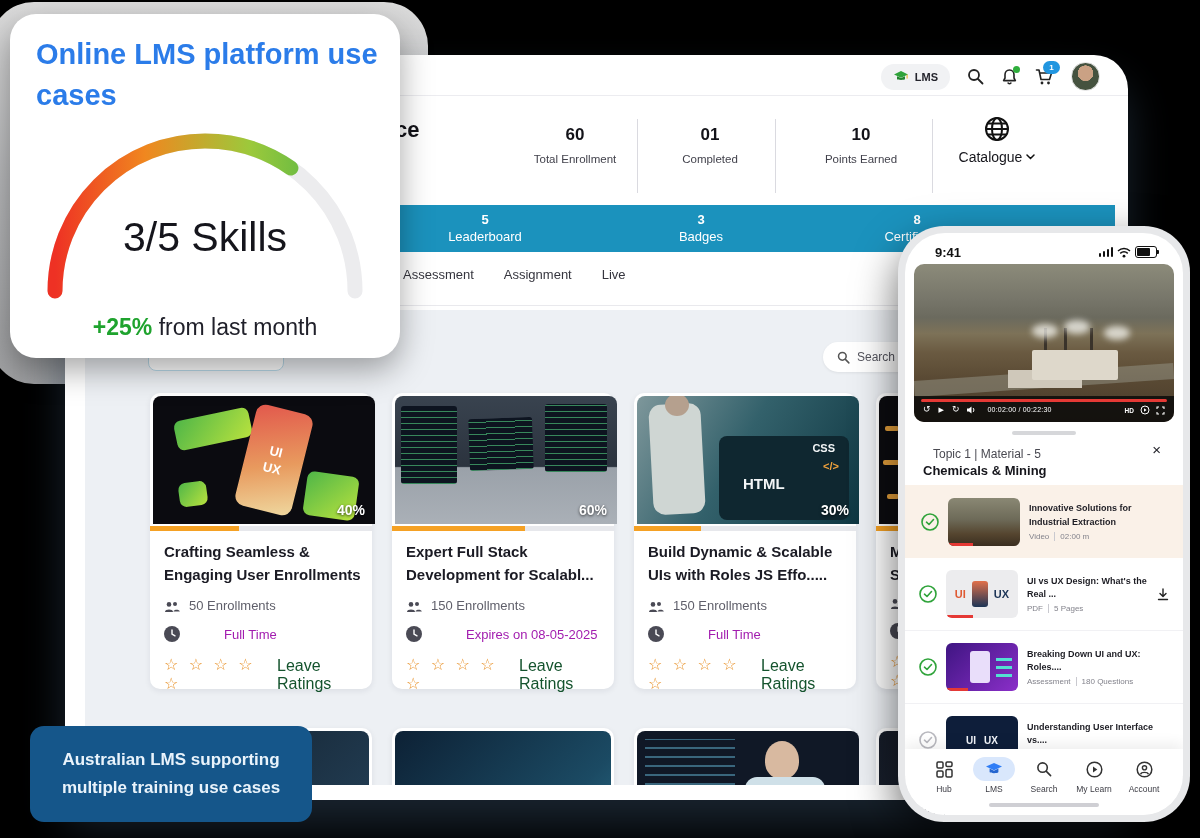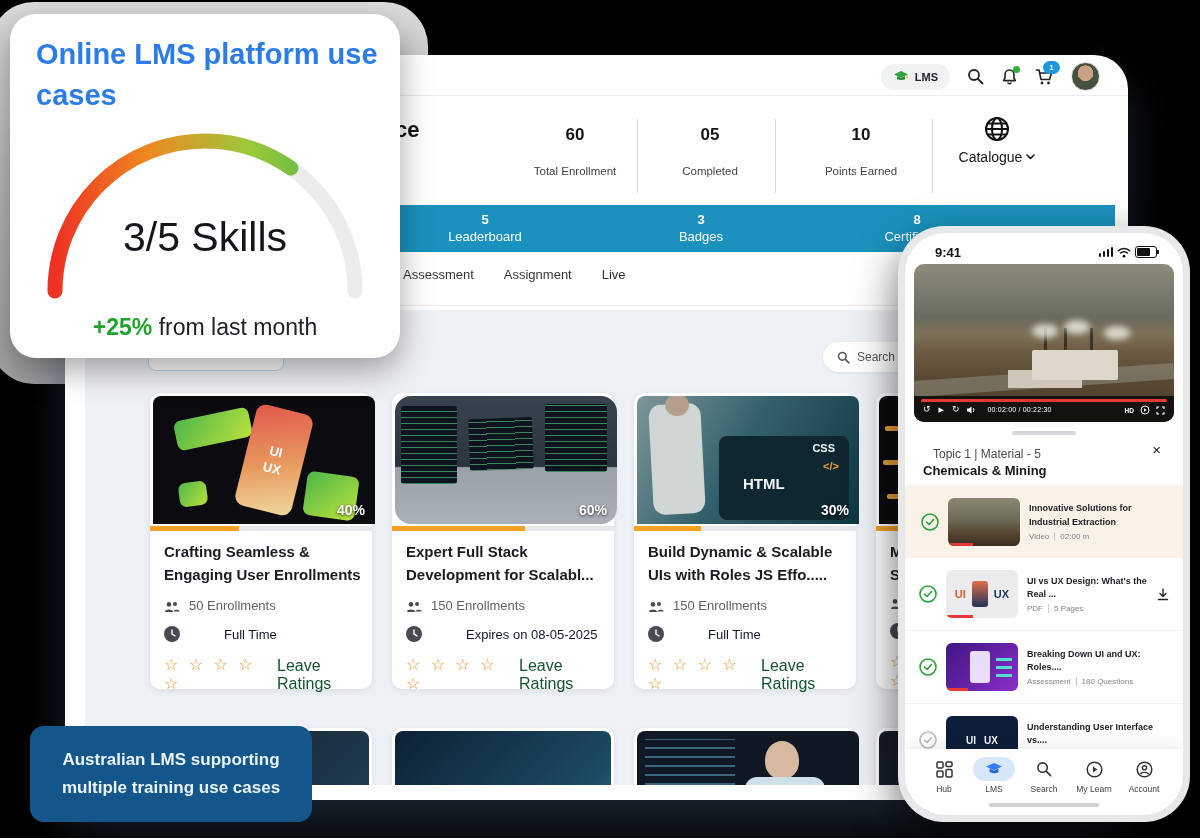--- a/index.html
+++ b/index.html
@@ -18,21 +18,21 @@
   .hicon{position:relative;display:flex;align-items:center;}
   .bell-dot{position:absolute;right:-2px;top:-2px;width:7px;height:7px;border-radius:50%;background:#2fae3c;}
   .cart-badge{position:absolute;right:-6px;top:-7px;min-width:13px;height:13px;border-radius:7px;background:#2196e0;
               color:#fff;font-size:8px;font-weight:bold;display:flex;align-items:center;justify-content:center;padding:0 2px;}
   .avatar{width:27px;height:27px;border-radius:50%;border:1px solid #e2e2e2;
           background:radial-gradient(circle at 50% 38%,#caa184 0 36%,#45523f 37% 100%);}
   
   .hfrag{position:absolute;left:330px;top:62px;font-size:22px;font-weight:bold;color:#121218;}
   .stat{position:absolute;top:70px;width:130px;text-align:center;}
   .stat .val{font-size:17px;font-weight:bold;color:#131319;}
-  .stat .lbl{font-size:11.5px;color:#42424c;margin-top:20px;}
+  .stat .lbl{font-size:11.5px;color:#42424c;margin-top:8px;}
   .s0{left:445px}.s1{left:580px}.s2{left:731px}
   .vdiv{position:absolute;top:64px;height:74px;border-left:1px solid #dadae0;}
   .d0{left:572px}.d1{left:710px}.d2{left:867px}
   .cat{position:absolute;left:867px;top:60px;width:130px;text-align:center;cursor:pointer;}
   .cat .lbl{font-size:14px;color:#16161c;margin-top:6px;display:inline-flex;align-items:center;gap:4px;}
   
   .bluebar{position:absolute;left:20px;top:150px;width:1030px;height:47px;background:#1b92bd;}
   .bb-cell{position:absolute;top:7px;width:170px;text-align:center;color:#fff;}
   .bb-cell .cnt{font-size:13px;font-weight:bold;}
   .bb-cell .lbl{font-size:13px;margin-top:2px;}
@@ -55,33 +55,33 @@
   .c0{left:65px}.c1{left:307px}.c2{left:549px}.c3{left:791px}
   .row2{top:418px;height:300px;}
   .cimg{position:absolute;left:3px;right:3px;top:3px;height:128px;border-radius:8px 8px 0 0;overflow:hidden;}
   .badge{position:absolute;right:10px;bottom:6px;color:#fff;font-size:14px;font-weight:bold;
          text-shadow:0 1px 3px rgba(0,0,0,.7);}
   .ptrack{position:absolute;left:0;right:0;top:133px;height:5px;background:#e7e8ec;}
   .pfill{height:100%;background:#f5a124;}
   .cbody{position:absolute;left:14px;right:8px;top:147px;}
   .ctitle{font-size:15px;font-weight:bold;color:#1b1b24;line-height:1.55;margin-bottom:11px;}
   .crow{display:flex;align-items:flex-end;gap:8px;font-size:13px;color:#5f5f6a;margin-bottom:13px;}
-  .green{color:#0f172a;gap:44px;}
+  .green{color:#a21caf;gap:44px;}
   .starstr{color:#e8922a;font-size:16px;letter-spacing:3px;}
   .cta{color:#14532d;font-size:16px;margin-left:6px;cursor:pointer;}
   
   .img-uiux{background:#0b0b10;position:relative;}
   .img-uiux .ph{position:absolute;left:92px;top:12px;width:58px;height:104px;border-radius:10px;
      background:linear-gradient(160deg,#e2574c 0%,#e89a5e 55%,#efd9a0 100%);transform:rotate(14deg);
      color:#fff;font-weight:bold;font-size:13px;display:flex;flex-direction:column;align-items:center;justify-content:center;gap:2px;}
   .img-uiux .chip{position:absolute;border-radius:7px;background:linear-gradient(135deg,#4fb648,#b9e23e);}
   .chip-a{left:22px;top:18px;width:76px;height:30px;transform:rotate(-12deg);}
   .chip-b{left:152px;top:78px;width:52px;height:44px;transform:rotate(8deg);}
   .chip-c{left:26px;top:86px;width:28px;height:24px;transform:rotate(-8deg);}
-  .img-mon{background:linear-gradient(180deg,#39434f 0%,#2b333e 55%,#9aa1a9 56%,#aab0b7 100%);position:relative;border-radius:16px;}
+  .img-mon{background:linear-gradient(180deg,#39434f 0%,#2b333e 55%,#9aa1a9 56%,#aab0b7 100%);position:relative;}
   .img-mon .scr{position:absolute;background:#0d1420;border-radius:3px;
      background-image:repeating-linear-gradient(0deg,rgba(90,230,140,.55) 0 1px,transparent 1px 6px);}
   .m1{left:6px;top:10px;width:56px;height:78px;}
   .m2{left:74px;top:22px;width:64px;height:52px;transform:rotate(-2deg);}
   .m3{left:150px;top:8px;width:62px;height:68px;}
   .img-html{background:linear-gradient(120deg,#7e979b 0%,#33616b 45%,#0e3641 100%);position:relative;}
   .img-html .person{position:absolute;left:14px;top:8px;width:52px;height:110px;border-radius:12px;background:#cfd6d3;transform:rotate(-3deg);}
   .img-html .head{position:absolute;left:28px;top:-2px;width:24px;height:22px;border-radius:50%;background:#b5a08e;}
   .img-html .lap{position:absolute;left:82px;top:40px;width:130px;height:84px;border-radius:8px;background:#0f2730;
      color:#e8f3f5;}
@@ -219,21 +219,21 @@
       </div>
     </div>
 
     <div class="hfrag">ce</div>
 
     <div class="stat s0">
       <div class="val">60</div>
       <div class="lbl">Total Enrollment</div>
     </div>
     <div class="stat s1">
-      <div class="val">05</div>
+      <div class="val">01</div>
       <div class="lbl">Completed</div>
     </div>
     <div class="stat s2">
       <div class="val">10</div>
       <div class="lbl">Points Earned</div>
     </div>
     <div class="vdiv d0"></div>
     <div class="vdiv d1"></div>
     <div class="vdiv d2"></div>
     <div class="cat">

